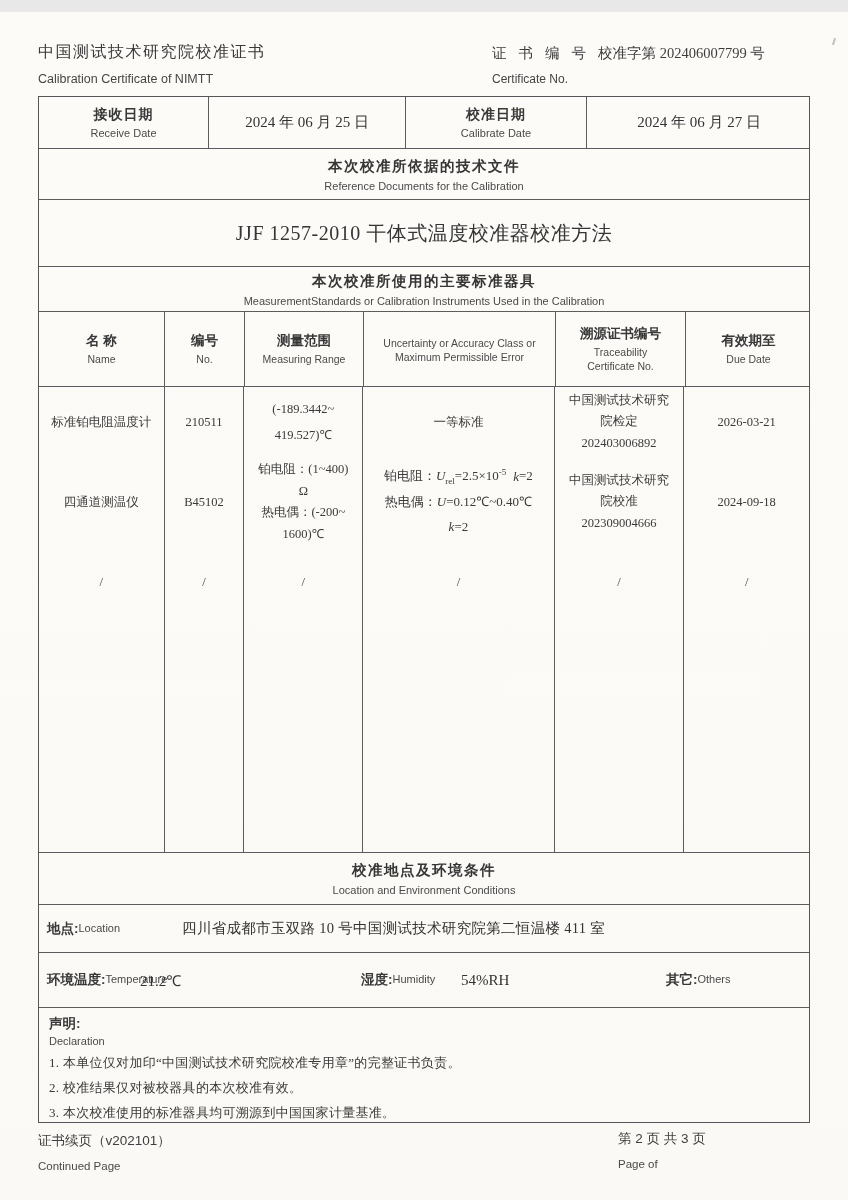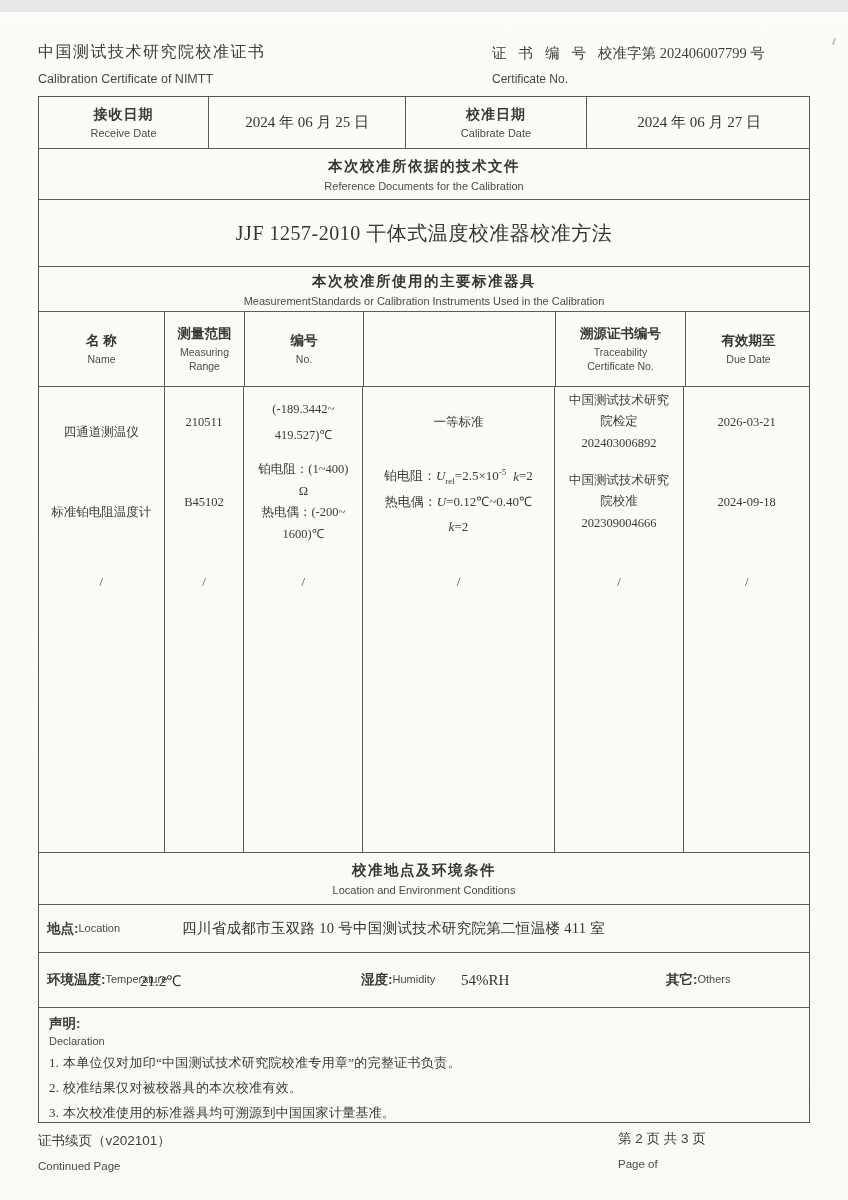--- a/index.html
+++ b/index.html
@@ -160,44 +160,45 @@
       <span class="zh">本次校准所使用的主要标准器具</span>
       <span class="en">MeasurementStandards or Calibration Instruments Used in the Calibration</span>
     </div>
 
     <div class="t-row cols-hdr">
       <div>
         <span class="col-zh">名    称</span>
         <span class="col-en">Name</span>
       </div>
       <div>
+        <span class="col-zh">编号</span>
+        <span class="col-en">No.</span>
+      </div>
+      <div>
         <span class="col-zh">测量范围</span>
         <span class="col-en">Measuring Range</span>
       </div>
       <div>
-        <span class="col-zh">编号</span>
-        <span class="col-en">No.</span>
-      </div>
-      <div>
+        <span class="col-en">Uncertainty or Accuracy Class or Maximum Permissible Error</span>
       </div>
       <div>
         <span class="col-zh">溯源证书编号</span>
         <span class="col-en">Traceability
 Certificate No.</span>
       </div>
       <div>
         <span class="col-zh">有效期至</span>
         <span class="col-en">Due Date</span>
       </div>
     </div>
 
     <div class="t-row cols-body">
       <div class="bcol bc1">
+        <div class="blk r1">标准铂电阻温度计</div>
         <div class="blk r2">四通道测温仪</div>
-        <div class="blk r1">标准铂电阻温度计</div>
         <div class="blk r3">/</div>
       </div>
       <div class="bcol bc2">
         <div class="blk r1">210511</div>
         <div class="blk r2">B45102</div>
         <div class="blk r3">/</div>
       </div>
       <div class="bcol bc3">
         <div class="blk r1 pre lh-wide">(-189.3442~
 419.527)℃</div>

